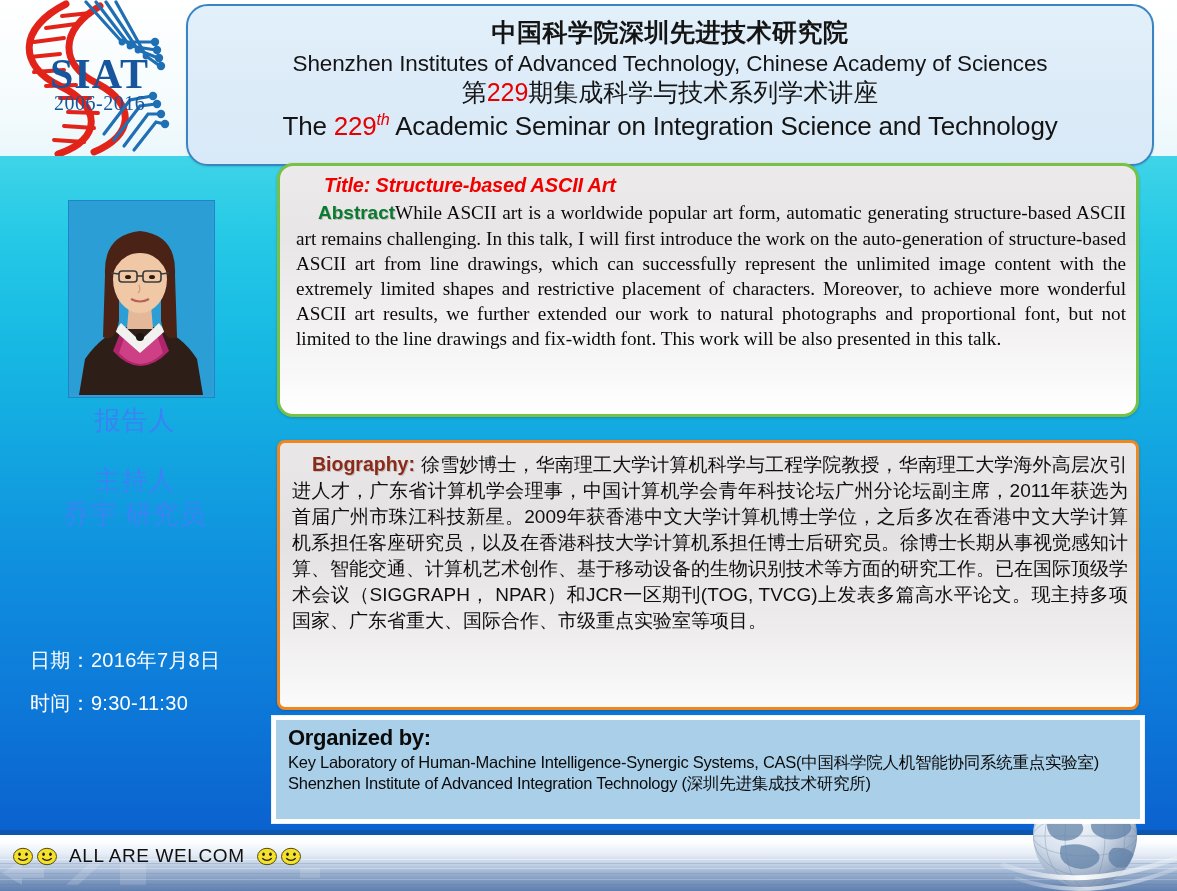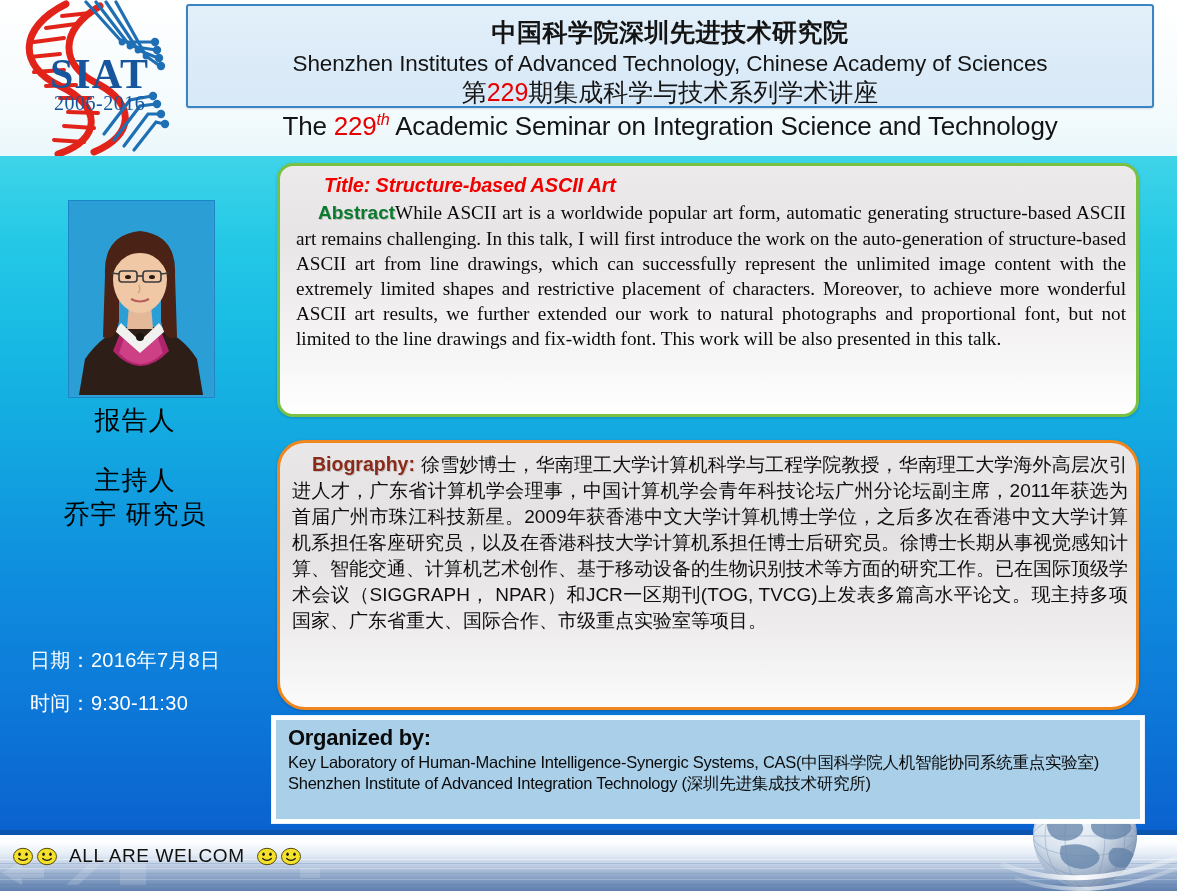--- a/index.html
+++ b/index.html
@@ -60,23 +60,23 @@
   }
 
   
   .logo-wrap {
     position: absolute; left: 2px; top: 0; width: 186px; height: 156px;
   }
 
   
   .header-box {
     position: absolute; left: 186px; top: 4px;
-    width: 968px; height: 104px;
+    width: 968px; height: 162px;
     border: 2px solid #3b84c4;
-    border-radius: 3px;
+    border-radius: 22px;
     background: linear-gradient(180deg,#e2f0fa 0%,#dcebf8 55%,#d8e9f7 100%);
     box-shadow: 0 1px 2px rgba(0,0,0,.12);
     box-sizing: border-box;
     text-align: center;
     padding-top: 8px;
   }
   .hdr-line { line-height: 1.06; color:#141414; white-space: nowrap; }
   .hdr-cn1 {
     font-size: 25px; font-weight: 700;
     letter-spacing: .5px; padding-top: 5px;
@@ -98,21 +98,21 @@
   
   .photo-frame {
     position: absolute; left: 68px; top: 200px;
     width: 145px; height: 196px;
     border: 1px solid #1d86c9;
     background: #2f9fd6;
     overflow: hidden;
   }
   .left-text {
     position: absolute; left: 0; top: 404px; width: 270px;
-    text-align: center; color: #000000;
+    text-align: center; color: #3b82f6;
   }
   .lt-line {
     font-size: 26px; line-height: 1.30; font-weight: 400;
     letter-spacing: 1px;
   }
   .lt-gap { height: 26px; }
 
   .left-meta {
     position: absolute; left: 30px; top: 650px; width: 245px;
     color: #ffffff;
@@ -150,21 +150,21 @@
     font-weight: 700; font-size: 19px;
     text-shadow: 1px 1px 0 rgba(150,150,150,.55);
     margin-left: 22px;
   }
 
   
   .bio-box {
     position: absolute; left: 277px; top: 440px;
     width: 862px; height: 270px;
     border: 3px solid #f0861e;
-    border-radius: 28px;
+    border-radius: 8px;
     background: linear-gradient(180deg,#e9e7e7 0%,#e3e1e1 35%,#eeecec 70%,#fbfbfb 100%);
     box-sizing: border-box;
     padding: 8px 8px 6px 12px;
     box-shadow: 0 1px 3px rgba(0,0,0,.18);
   }
   .bio-body {
     font-size: 19px; line-height: 1.365; color: #101010;
     text-align: justify;
   }
   .bio-kw {

